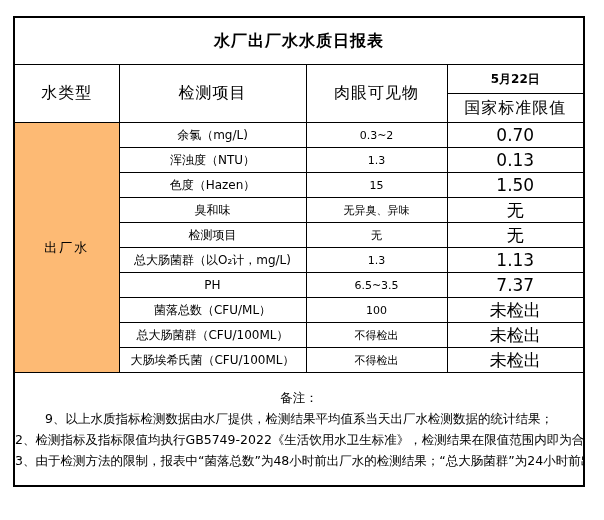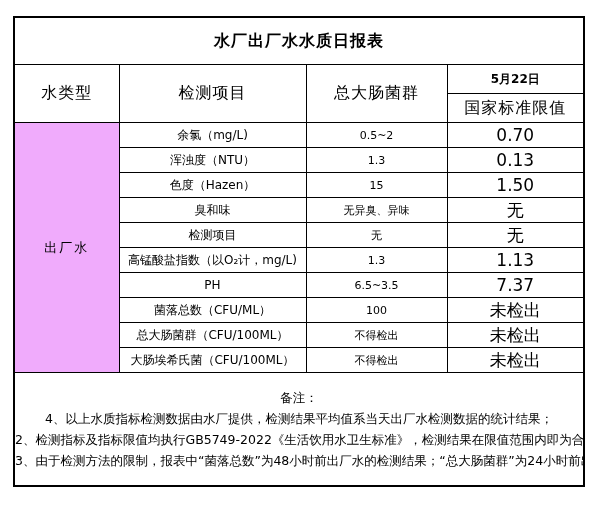--- a/index.html
+++ b/index.html
@@ -89,31 +89,31 @@
     </colgroup>
 
     <tbody>
         <tr>
       <td class="title-cell" colspan="4">水厂出厂水水质日报表</td>
     </tr>
 
     <tr>
       <td class="hdr" rowspan="2">水类型</td>
       <td class="hdr" rowspan="2">检测项目</td>
-      <td class="hdr" rowspan="2">总大肠菌群</td>
+      <td class="hdr" rowspan="2">肉眼可见物</td>
       <td class="hdr date-cell">5月22日</td>
     </tr>
     <tr>
       <td class="hdr">国家标准限值</td>
     </tr>
 
     <tr>
-      <td class="wtype-cell" rowspan="10" style="background-color: #f0abfc;">出厂水</td>
+      <td class="wtype-cell" rowspan="10" style="background-color: #fdba74;">出厂水</td>
       <td class="item-cell">余氯（mg/L)</td>
-      <td class="limit-cell">0.5~2</td>
+      <td class="limit-cell">0.3~2</td>
       <td class="result-cell">0.70</td>
     </tr>
     <tr>
       <td class="item-cell">浑浊度（NTU）</td>
       <td class="limit-cell">1.3</td>
       <td class="result-cell">0.13</td>
     </tr>
     <tr>
       <td class="item-cell">色度（Hazen）</td>
       <td class="limit-cell">15</td>
@@ -123,21 +123,21 @@
       <td class="item-cell">臭和味</td>
       <td class="limit-cell">无异臭、异味</td>
       <td class="result-cell">无</td>
     </tr>
     <tr>
       <td class="item-cell">检测项目</td>
       <td class="limit-cell">无</td>
       <td class="result-cell">无</td>
     </tr>
     <tr>
-      <td class="item-cell">高锰酸盐指数（以O₂计，mg/L)</td>
+      <td class="item-cell">总大肠菌群（以O₂计，mg/L)</td>
       <td class="limit-cell">1.3</td>
       <td class="result-cell">1.13</td>
     </tr>
     <tr>
       <td class="item-cell">PH</td>
       <td class="limit-cell">6.5~3.5</td>
       <td class="result-cell">7.37</td>
     </tr>
     <tr>
       <td class="item-cell">菌落总数（CFU/ML）</td>
@@ -151,20 +151,20 @@
     </tr>
     <tr>
       <td class="item-cell">大肠埃希氏菌（CFU/100ML）</td>
       <td class="limit-cell">不得检出</td>
       <td class="result-cell">未检出</td>
     </tr>
 
     <tr>
       <td class="notes-cell" colspan="4">
         <div>备注：</div>
-        <div>4、以上水质指标检测数据由水厂提供，检测结果平均值系当天出厂水检测数据的统计结果；</div>
+        <div>9、以上水质指标检测数据由水厂提供，检测结果平均值系当天出厂水检测数据的统计结果；</div>
         <div>2、检测指标及指标限值均执行GB5749-2022《生活饮用水卫生标准》，检测结果在限值范围内即为合格；</div>
         <div>3、由于检测方法的限制，报表中“菌落总数”为48小时前出厂水的检测结果；“总大肠菌群”为24小时前出厂水的检测结果；“大肠埃希氏菌群”为28-30小时前出厂水的检测结果。</div>
       </td>
     </tr>
   </tbody>
     </table>
 </div>
 
 </body></html>

